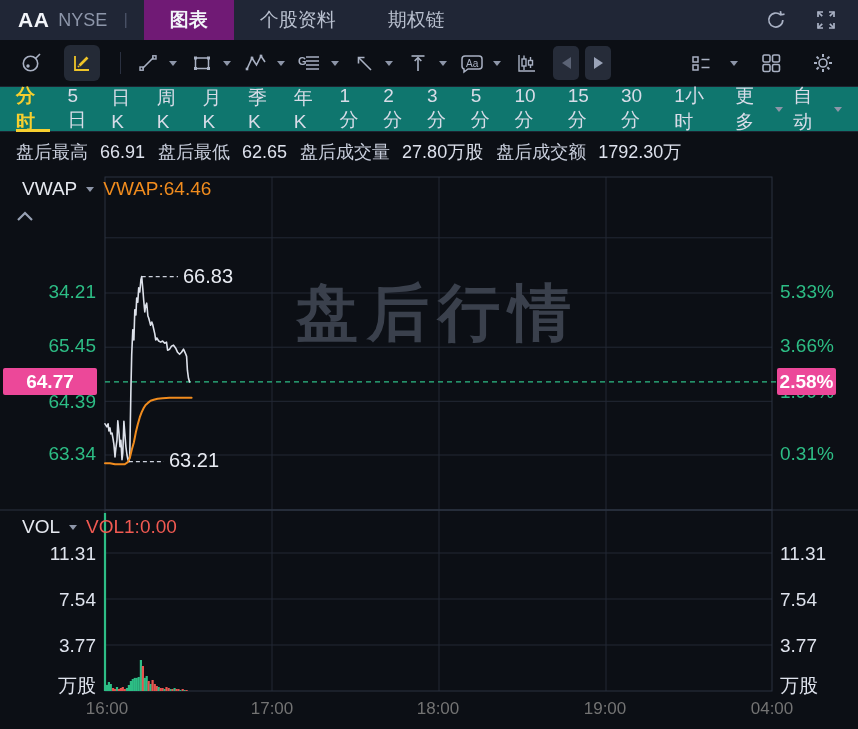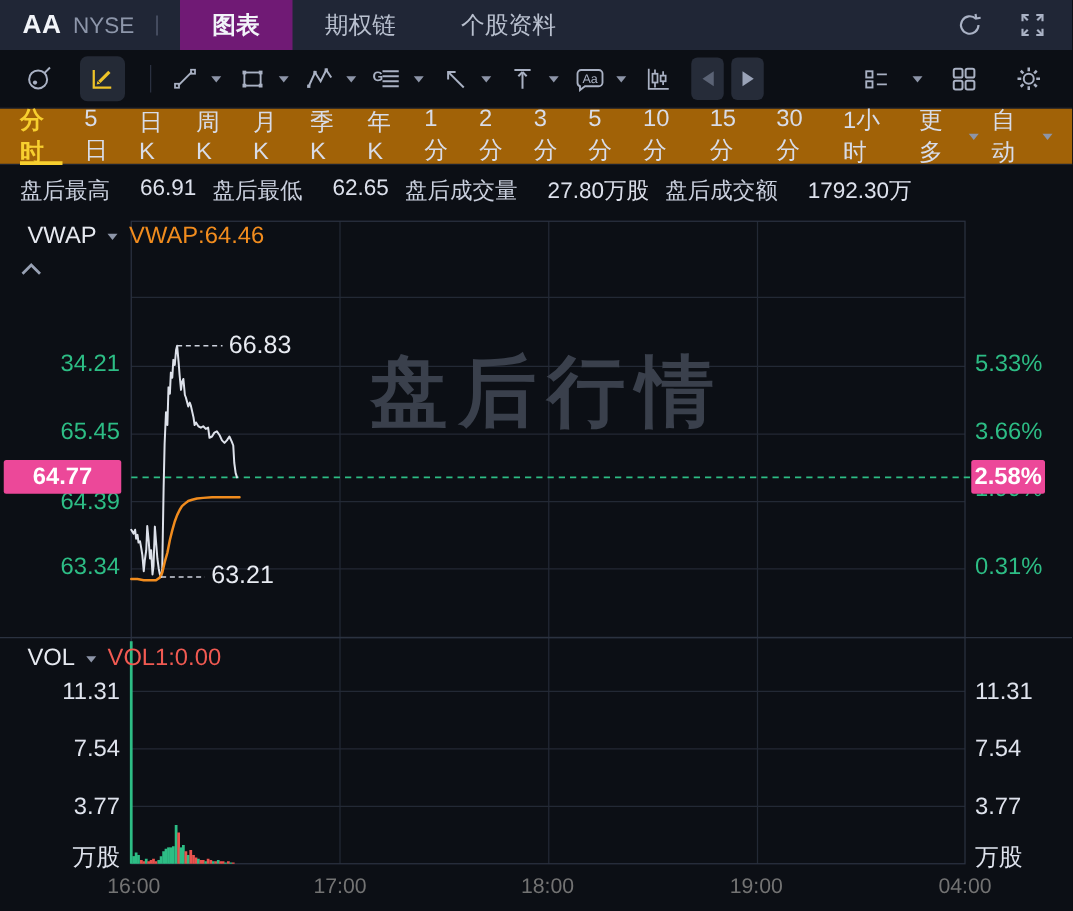--- a/index.html
+++ b/index.html
@@ -22,29 +22,29 @@
   .tool{display:flex;align-items:center;justify-content:center;width:30px;height:36px;margin-right:4px;cursor:pointer;}
   .tool.activeTool{width:36px;height:36px;background:#242a36;border-radius:6px;margin:0 8px 0 14px;}
   .caret{width:0;height:0;border-left:4px solid transparent;border-right:4px solid transparent;border-top:5px solid #8d95a8;margin:0 10px 0 2px;cursor:pointer;}
   .vsep{width:1px;height:22px;background:#2a3040;margin:0 12px;}
   .navBox{width:26px;height:34px;background:#262c39;border-radius:5px;display:flex;align-items:center;justify-content:center;margin-right:6px;cursor:pointer;}
   .triL{width:0;height:0;border-top:6px solid transparent;border-bottom:6px solid transparent;border-right:9px solid #5b6375;}
   .triR{width:0;height:0;border-top:6px solid transparent;border-bottom:6px solid transparent;border-left:9px solid #9aa3b8;}
   .toolbar .rgt{margin-left:auto;display:flex;align-items:center;gap:8px;}
 
   
-  .tfbar{position:absolute;top:87px;left:0;width:858px;height:45px;background:#a16207;border-bottom:1px solid #1d2330;display:flex;align-items:center;padding:0 16px;font-size:19px;color:#d8dce8;}
+  .tfbar{position:absolute;top:87px;left:0;width:858px;height:45px;background:#0f766e;border-bottom:1px solid #1d2330;display:flex;align-items:center;padding:0 16px;font-size:19px;color:#d8dce8;}
   .tf{margin-right:17px;cursor:pointer;height:45px;display:flex;align-items:center;border-bottom:3px solid transparent;padding-top:3px;}
   .tf.tfActive{color:#f7cf2f;font-weight:bold;border-bottom-color:#f7cf2f;}
   .tfbar .more{display:flex;align-items:center;cursor:pointer;}
   .tfbar .auto{margin-left:auto;display:flex;align-items:center;cursor:pointer;}
 
   
   .statsbar{position:absolute;top:132px;left:0;width:858px;height:40px;display:flex;align-items:center;padding:0 16px;font-size:18px;color:#c9cfdd;gap:13px;}
-  .stat{display:flex;gap:24px;white-space:nowrap;}
+  .stat{display:flex;gap:12px;white-space:nowrap;align-items:center;}
   .stat .v{color:#dde1ec;}
 
   
   #chart{position:absolute;top:172px;left:0;width:858px;height:557px;}
   #chart-svg{position:absolute;top:0;left:0;}
   .ovl{position:absolute;z-index:3;}
   .indRow{display:flex;align-items:center;gap:9px;font-size:19px;}
   .indName{color:#e6e9f0;}
   .axL{position:absolute;left:0;width:96px;text-align:right;font-size:19px;color:#2dbd85;z-index:3;}
   .axR{position:absolute;left:780px;font-size:19px;color:#2dbd85;z-index:3;}
@@ -56,22 +56,22 @@
 </head>
 <body>
 
 <div id="page">
 
   <div class="topbar">
     <span class="sym">AA</span>
     <span class="exch">NYSE</span>
     <span class="tdiv">|</span>
     <div class="tab active">图表</div>
+    <div class="tab">个股资料</div>
     <div class="tab">期权链</div>
-    <div class="tab">个股资料</div>
     <div class="icons">
       <span class="icoBtn">
         <svg width="24" height="24" viewBox="0 0 24 24">
           <path d="M18.8 12a7 7 0 1 1-2.1-5" fill="none" stroke="#aab2c5" stroke-width="1.7"></path>
           <polyline points="16.4,3.2 17,6.8 20.5,6.2" fill="none" stroke="#aab2c5" stroke-width="1.7"></polyline>
         </svg>
       </span>
       <span class="icoBtn">
         <svg width="24" height="24" viewBox="0 0 24 24">
           <g fill="none" stroke="#aab2c5" stroke-width="1.7">

